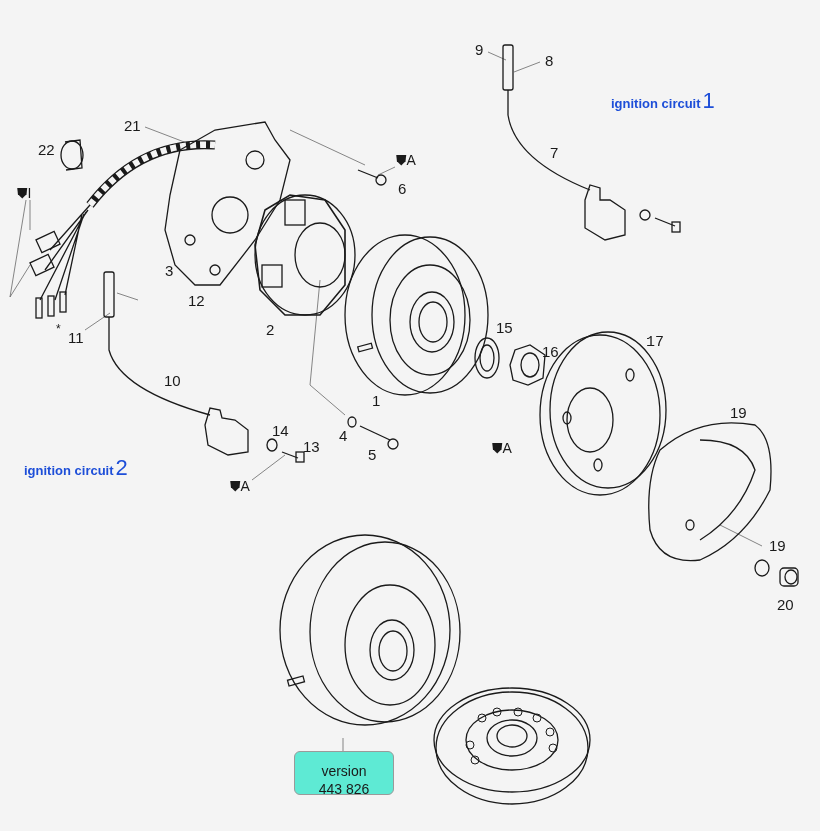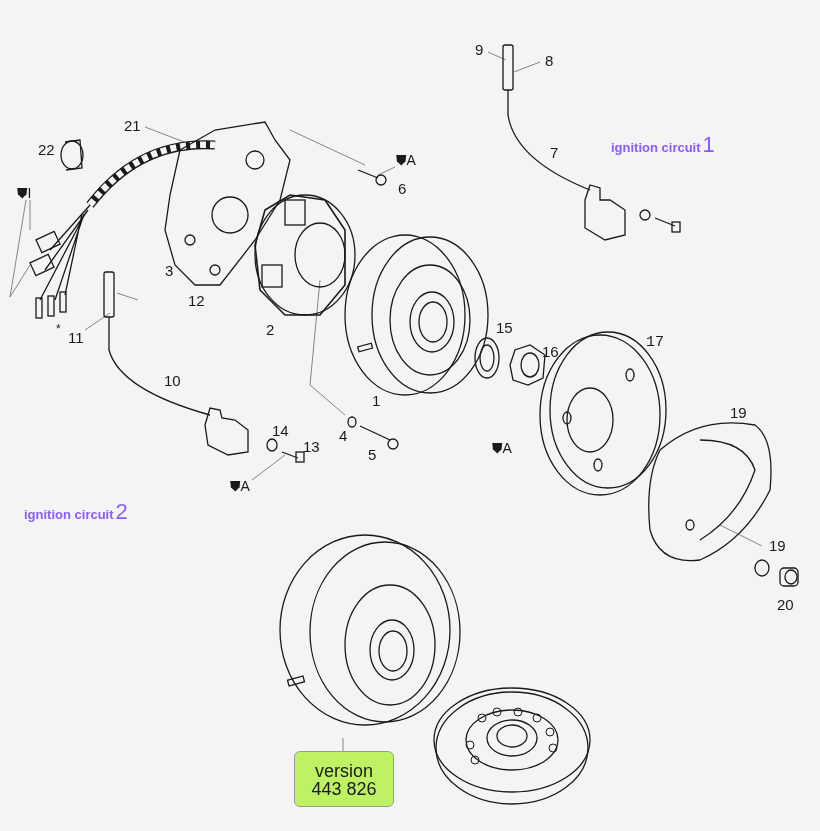--- a/index.html
+++ b/index.html
@@ -1,25 +1,25 @@
 <!DOCTYPE html>
 <html><head>
 <meta charset="utf-8">
 <style>
   html, body { margin: 0; padding: 0; }
   body { width: 820px; height: 831px; background: #f4f4f4; position: relative; overflow: hidden;
          font-family: "Liberation Sans", sans-serif; color: #1a1a1a; }
   #canvas { position: absolute; left: 0; top: 0; width: 820px; height: 831px; }
   .lbl { position: absolute; font-size: 15px; line-height: 1; color: #1a1a1a; }
-  .circuit { position: absolute; font-weight: bold; font-size: 13px; color: #8b5cf6; white-space: nowrap; margin-top: 44px; }
+  .circuit { position: absolute; font-weight: bold; font-size: 13px; color: #1d4ed8; white-space: nowrap; }
   .circuit .num { font-weight: normal; font-size: 22px; margin-left: 2px; }
   .mark { position: absolute; font-size: 14px; color: #1a1a1a; white-space: nowrap; }
-  .version-box { position: absolute; left: 294px; top: 751px; width: 100px; height: 56px;
-                 border: 1px solid #9a9a9a; border-radius: 6px; background: #bef264;
-                 text-align: center; font-size: 18px; line-height: 18px; padding-top: 10px; box-sizing: border-box; }
+  .version-box { position: absolute; left: 294px; top: 751px; width: 100px; height: 44px;
+                 border: 1px solid #9a9a9a; border-radius: 6px; background: #5eead4;
+                 text-align: center; font-size: 14px; line-height: 18px; padding-top: 10px; box-sizing: border-box; }
 </style>
 </head>
 <body>
 
 <svg id="canvas" viewBox="0 0 820 831" xmlns="http://www.w3.org/2000/svg" fill="none" stroke="#1a1a1a" stroke-width="1.3">
 
   <g stroke-width="0.7" stroke="#555">
     <line x1="488" y1="52" x2="506" y2="60"></line>
     <line x1="540" y1="62" x2="514" y2="72"></line>
     <line x1="145" y1="127" x2="200" y2="148"></line>

